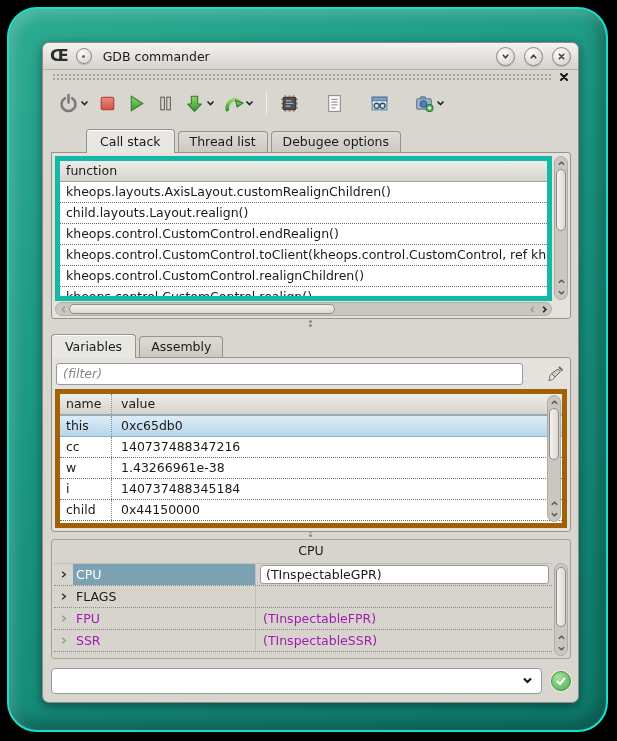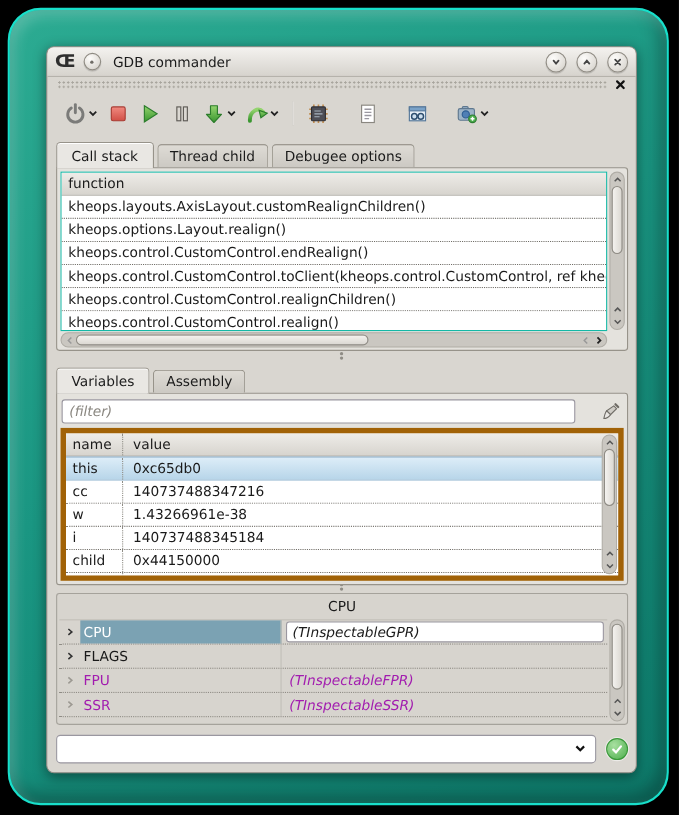--- a/index.html
+++ b/index.html
@@ -37,39 +37,39 @@
   
   .toolbar { height:38px; flex:0 0 38px; display:flex; align-items:center; padding:0 12px; gap:2px; }
   .tbtn { display:flex; align-items:center; gap:1px; padding:2px 3px; border-radius:3px; }
   .icon21 { width:21px; height:21px; display:block; }
   .dd { width:9px; height:8px; display:block; }
   .tsep { width:1px; height:22px; background:#a6a39b; border-right:1px solid #f2f0ed; margin:0 7px; }
   .tspace { width:14px; }
 
   
   .tabs { display:flex; align-items:flex-end; padding-left:8px; position:relative; z-index:2; }
-  .tabs1 { height:30px; flex:0 0 30px; }
+  .tabs1 { height:30px; flex:0 0 30px;margin-left:35px; }
   .tabs2 { height:25px; flex:0 0 25px; }
   .tab { background:linear-gradient(#dedbd5,#ccc9c3); border:1px solid #97938a; border-bottom:none;
     border-radius:4px 4px 0 0; padding:2px 11px 3px; margin-right:3px; white-space:nowrap; }
   .tab.active { background:#e9e7e3; padding:4px 13px 4px; margin-bottom:-1px; box-shadow:inset 0 1px 0 #fff; }
 
   
   .panel { margin:0 7px 0 8px; background:#e4e2dd; border:1px solid #97938a; border-radius:0 3px 3px 3px; position:relative; }
   .panel-callstack { height:167px; flex:0 0 167px; }
   .panel-vars { height:175px; flex:0 0 175px; border-radius:0 3px 3px 3px; }
 
   .splitter { display:flex; align-items:center; justify-content:center; }
   .splitter.s1 { height:13px; flex:0 0 13px; }
   .splitter.s2 { height:7px; flex:0 0 7px; }
   .splitter .handle { width:3px; height:3px; border-radius:50%; background:#8f8c85; box-shadow:0 -4px 0 #8f8c85; }
 
   
   .cs-list { position:absolute; left:3px; top:3px; right:18px; bottom:17px; background:#fff;
-    border:1px solid #14b8a6; overflow:hidden; }
+    border:5px solid #14b8a6; overflow:hidden; }
   .list-header { height:21px; background:linear-gradient(#eeece8,#d7d4ce); border-bottom:1px solid #a9a69e;
     padding:2px 6px; }
   .lrow { height:21px; line-height:20px; padding:0 6px; border-bottom:1px dotted #6f6c66;
     white-space:nowrap; overflow:hidden; background:#fff; }
 
   
   .vscroll { position:absolute; width:14px; background:#cac7c1; border:1px solid #b0ada6; border-radius:7px;
     display:flex; flex-direction:column; align-items:center; padding:1px; }
   .cs-vscroll { right:2px; top:3px; bottom:18px; }
   .sb-btn { width:12px; height:11px; display:flex; align-items:center; justify-content:center; flex:0 0 auto; }
@@ -101,21 +101,21 @@
 
   
   .cpubox { margin:0 7px 0 8px; height:120px; flex:0 0 120px; border:1px solid #a5a29b; border-radius:3px;
     background:#d7d4ce; position:relative; }
   .cpu-hdr { height:21px; text-align:center; padding-top:3px; }
   .cpu-grid { position:absolute; left:2px; right:18px; top:23px; bottom:2px; border-top:1px solid #c2bfb8; }
   .cpu-row { height:22px; display:flex; align-items:stretch; border-bottom:1px dotted #8f8c85; }
   .cpu-arrow { width:19px; flex:0 0 19px; display:flex; align-items:center; justify-content:center; }
   .cpu-name { width:183px; flex:0 0 183px; display:flex; align-items:center; padding-left:3px; border-right:1px solid #c2bfb8; }
   .cpu-name.sel { background:#7ba2b3; color:#fff; }
-  .cpu-val { flex:1; display:flex; align-items:center; padding-left:7px;font-style:italic; }
+  .cpu-val { flex:1; display:flex; align-items:center; padding-left:7px; }
   .cpu-val .field { flex:1; background:#fff; border:1px solid #9a97a0; border-radius:3px; height:19px;
     line-height:17px; padding:0 5px; margin:0 3px 0 -3px; }
   .cpu-row.disabled .cpu-name, .cpu-row.disabled .cpu-val { color:#a21caf; }
   .cpu-vscroll { right:2px; top:23px; bottom:2px; }
 
   
   .bottomrow { flex:1; display:flex; align-items:center; padding:0 7px 0 8px; gap:9px; }
   .combo { flex:1; height:26px; background:#fff; border:1px solid #9a97a0; border-radius:4px;
     display:flex; align-items:center; padding:0 8px; }
   .combo input { flex:1; border:none; outline:none; font:12.5px "DejaVu Sans",sans-serif; background:transparent; }
@@ -275,29 +275,29 @@
               <path d="M14.8 12.6 v3.4 M13.1 14.3 h3.4" stroke="#fff" stroke-width="1.3"></path>
             </svg>
           <svg class="dd" viewBox="0 0 9 8">
               <polyline points="1.5,2.5 4.5,5.5 7.5,2.5" fill="none" stroke="#222" stroke-width="1.6"></polyline>
             </svg>
         </span>
       </div>
 
       <div class="tabs tabs1">
         <span class="tab active">Call stack</span>
-        <span class="tab">Thread child</span>
+        <span class="tab">Thread list</span>
         <span class="tab">Debugee options</span>
       </div>
 
       <div class="panel panel-callstack">
         <div class="cs-list">
           <div class="list-header">function</div>
           <div class="lrow">kheops.layouts.AxisLayout.customRealignChildren()</div>
-          <div class="lrow">kheops.options.Layout.realign()</div>
+          <div class="lrow">child.layouts.Layout.realign()</div>
           <div class="lrow">kheops.control.CustomControl.endRealign()</div>
           <div class="lrow">kheops.control.CustomControl.toClient(kheops.control.CustomControl, ref kheops.</div>
           <div class="lrow">kheops.control.CustomControl.realignChildren()</div>
           <div class="lrow">kheops.control.CustomControl.realign()</div>
         </div>
         <div class="vscroll cs-vscroll">
           <span class="sb-btn">
               <svg class="chev" viewBox="0 0 10 10">
                 <polyline points="2,6.5 5,3.5 8,6.5" fill="none" stroke="#555" stroke-width="1.5"></polyline>
               </svg>

